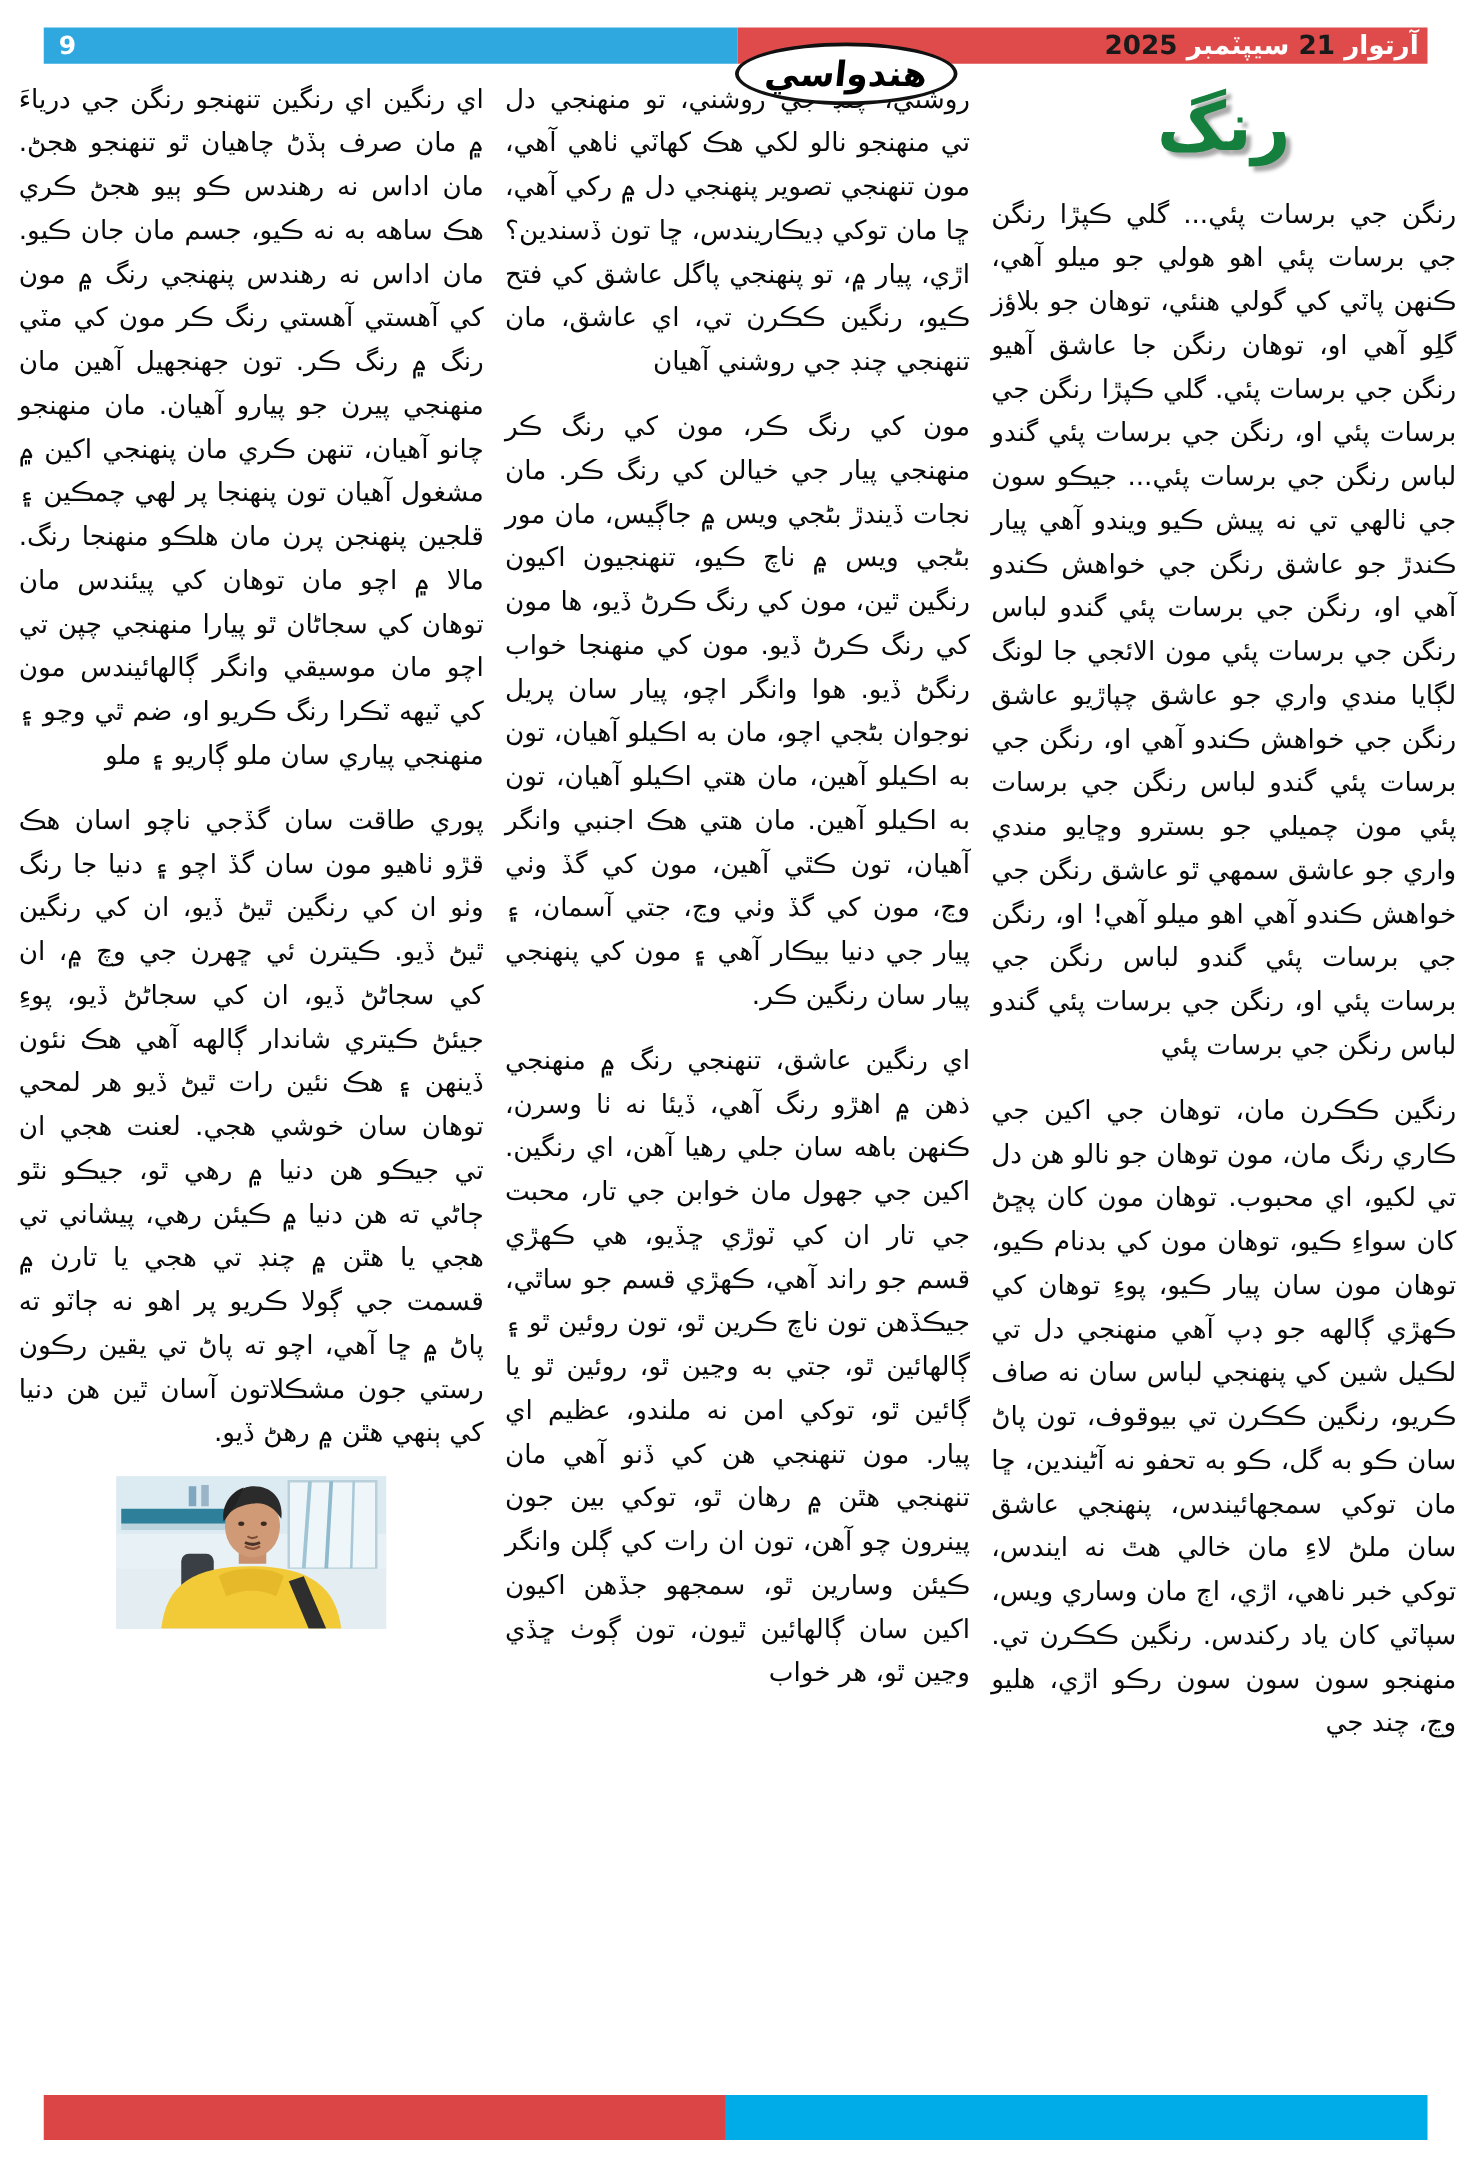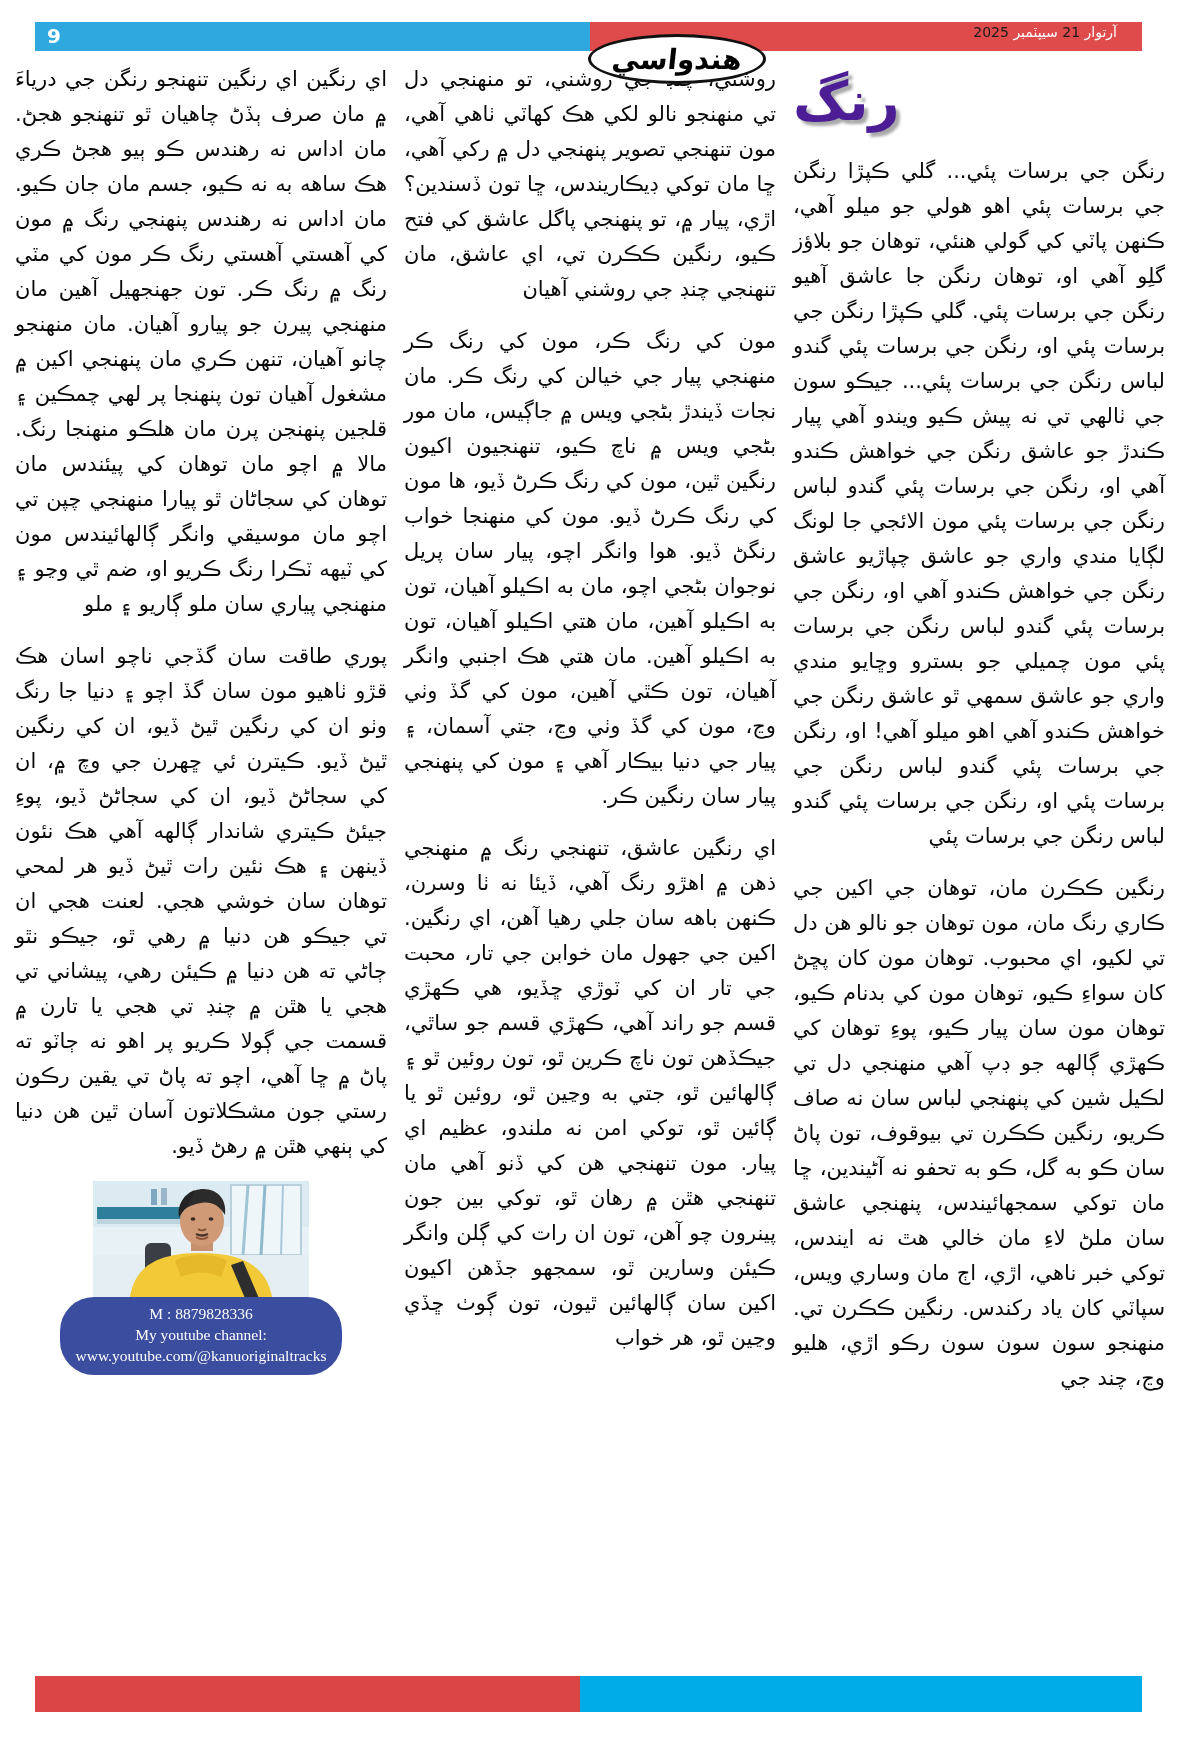--- a/index.html
+++ b/index.html
@@ -9,21 +9,21 @@
   }
   
   .header-bar{position:absolute;left:35px;top:22px;width:1107px;height:29px;direction:ltr;}
   .header-blue{position:absolute;left:0;top:0;width:555px;height:29px;background:#2fa8e0;}
   .header-red{position:absolute;left:555px;top:0;right:0;height:29px;background:#df4b4b;}
   .page-number{
     position:absolute;left:12px;top:2px;color:#ffffff;font-weight:bold;
     font-size:20px;font-family:"DejaVu Sans",sans-serif;
   }
   .header-date{
-    position:absolute;right:25px;top:2px;direction:rtl;font-size:14px;font-weight:normal;
+    position:absolute;right:7px;top:2px;direction:rtl;font-size:21px;font-weight:bold;
     white-space:nowrap;
   }
   .header-date .w{color:#ffffff;}
   .header-date .b{color:#1a1a1a;}
   .masthead-oval{
     position:absolute;left:553px;top:12px;width:178px;height:50px;background:#ffffff;
     border:3px solid #111;border-radius:50%;display:flex;align-items:center;justify-content:center;
     z-index:3;box-sizing:border-box;
   }
   .masthead-oval span{
@@ -33,22 +33,22 @@
   
   .columns{
     position:absolute;top:62px;left:15px;width:1150px;display:flex;direction:rtl;gap:17px;
   }
   .col{width:372px;direction:rtl;}
   .col p{
     margin:0 0 17px 0;font-size:21px;line-height:35px;text-align:justify;color:#090909;
     font-family:"DejaVu Sans",sans-serif;
   }
   .article-title{
-    text-align:left;margin:10px 0 22px 0;
-    font-size:54px;font-weight:bold;color:#4c1d95;
+    text-align:center;margin:10px 0 22px 0;
+    font-size:54px;font-weight:bold;color:#15803d;
     text-shadow:4px 4px 3px #a9a9a9;line-height:60px;
   }
   
   .author-block{margin-top:14px;text-align:center;direction:ltr;}
   .author-name{
     font-family:"Liberation Serif",serif;font-weight:bold;font-size:21px;color:#111;
     margin-bottom:6px;letter-spacing:.5px;
   }
   .author-photo{
     width:216px;height:122px;margin:0 auto;position:relative;overflow:hidden;background:#dfeaf0;
@@ -134,25 +134,20 @@
           <path d="M86 36 C84 28 88 14 102 9 L96 22 Z" fill="#222222"></path>
 
           <ellipse cx="100" cy="38" rx="2.4" ry="1.8" fill="#3a2a20"></ellipse>
           <ellipse cx="118" cy="38" rx="2.4" ry="1.8" fill="#3a2a20"></ellipse>
           <path d="M105 48 Q109 51 113 48" stroke="#7a4a33" stroke-width="1.6" fill="none"></path>
           <path d="M103 56 Q109 60 115 56" stroke="#8a523a" stroke-width="2" fill="none"></path>
 
           <path d="M103 53 Q109 56 115 53" stroke="#4a342a" stroke-width="2.4" fill="none"></path>
         </svg>
       </div>
-      <div class="contact-pill">
-        <div>M : 8879828336</div>
-        <div>My youtube channel:</div>
-        <div>www.youtube.com/@kanuoriginaltracks</div>
-      </div>
     </div>
   </div>
 </div>
 
 <div class="bottom-bar">
   <div class="bottom-red"></div>
   <div class="bottom-cyan"></div>
 </div>
 
 </body></html>

